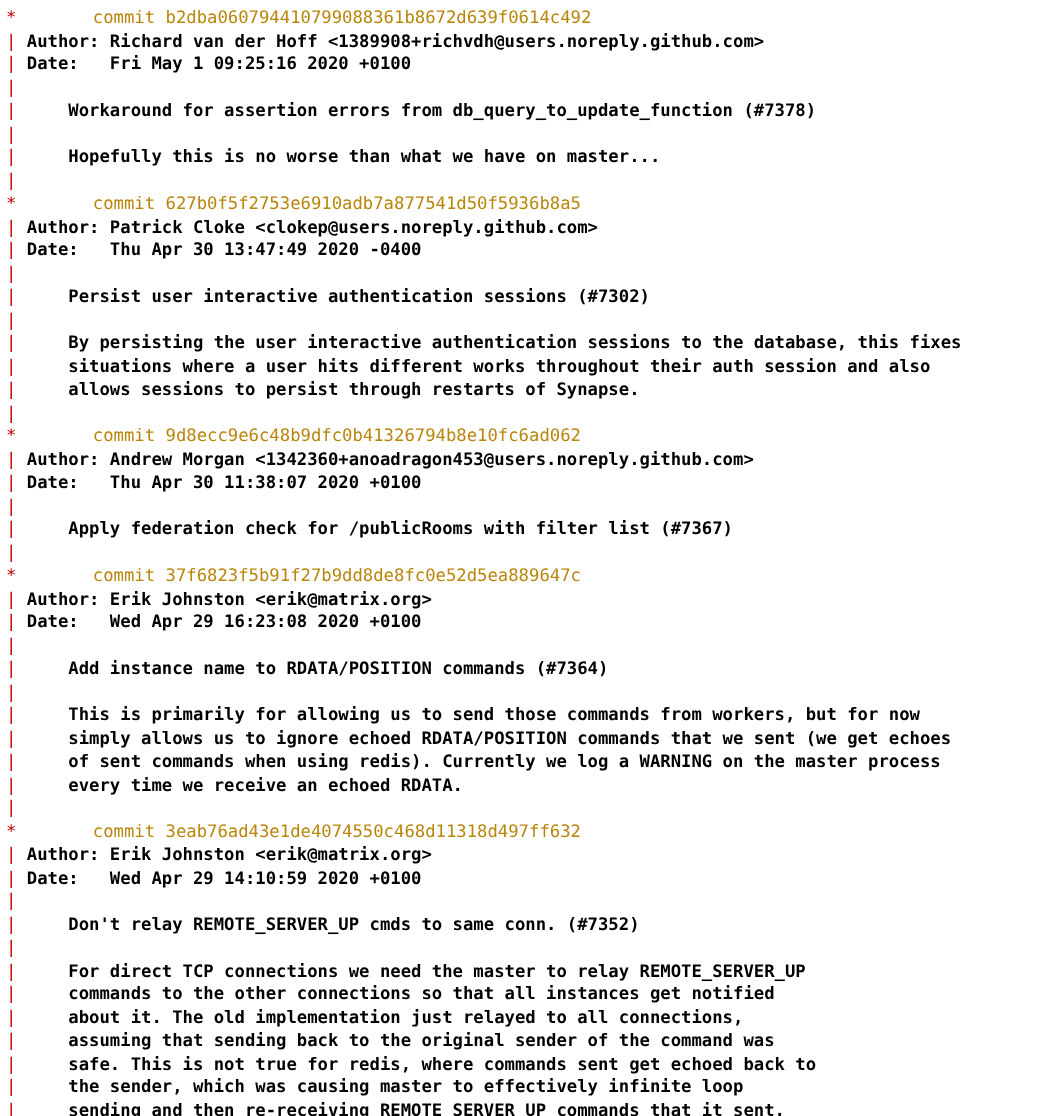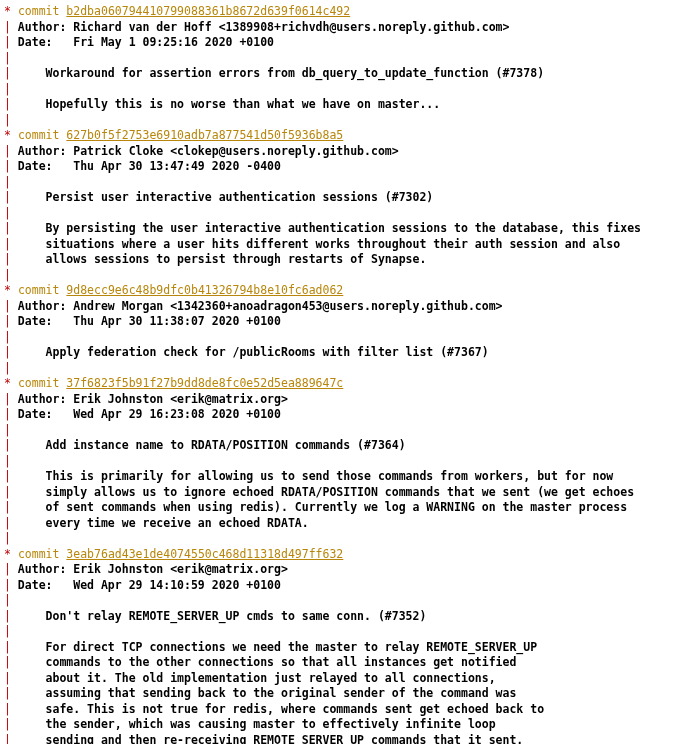--- a/index.html
+++ b/index.html
@@ -27,24 +27,24 @@
     min-height: 15.5px;
   }
   .graph {
     color: #c00000;
   }
   .graph-star {
     color: #c00000;
   }
   .commit-word {
     color: #b8860b;
+    margin-left: 44px;
   }
   .commit-hash {
     color: #b8860b;
-    text-decoration: underline;
   }
   .txt {
     color: #000000;
     font-weight: bold;
   }
 </style>
 </head>
 <body>
 
 <div id="log"><div class="line"><span class="graph-star">*</span><span class="txt"> </span><span class="commit-word">commit </span><span class="commit-hash">b2dba060794410799088361b8672d639f0614c492</span></div><div class="line"><span class="graph">|</span><span class="txt"> Author: Richard van der Hoff &lt;1389908+richvdh@users.noreply.github.com&gt;</span></div><div class="line"><span class="graph">|</span><span class="txt"> Date:   Fri May 1 09:25:16 2020 +0100</span></div><div class="line"><span class="graph">|</span><span class="txt"></span></div><div class="line"><span class="graph">|</span><span class="txt">     Workaround for assertion errors from db_query_to_update_function (#7378)</span></div><div class="line"><span class="graph">|</span><span class="txt"></span></div><div class="line"><span class="graph">|</span><span class="txt">     Hopefully this is no worse than what we have on master...</span></div><div class="line"><span class="graph">|</span><span class="txt"></span></div><div class="line"><span class="graph-star">*</span><span class="txt"> </span><span class="commit-word">commit </span><span class="commit-hash">627b0f5f2753e6910adb7a877541d50f5936b8a5</span></div><div class="line"><span class="graph">|</span><span class="txt"> Author: Patrick Cloke &lt;clokep@users.noreply.github.com&gt;</span></div><div class="line"><span class="graph">|</span><span class="txt"> Date:   Thu Apr 30 13:47:49 2020 -0400</span></div><div class="line"><span class="graph">|</span><span class="txt"></span></div><div class="line"><span class="graph">|</span><span class="txt">     Persist user interactive authentication sessions (#7302)</span></div><div class="line"><span class="graph">|</span><span class="txt"></span></div><div class="line"><span class="graph">|</span><span class="txt">     By persisting the user interactive authentication sessions to the database, this fixes</span></div><div class="line"><span class="graph">|</span><span class="txt">     situations where a user hits different works throughout their auth session and also</span></div><div class="line"><span class="graph">|</span><span class="txt">     allows sessions to persist through restarts of Synapse.</span></div><div class="line"><span class="graph">|</span><span class="txt"></span></div><div class="line"><span class="graph-star">*</span><span class="txt"> </span><span class="commit-word">commit </span><span class="commit-hash">9d8ecc9e6c48b9dfc0b41326794b8e10fc6ad062</span></div><div class="line"><span class="graph">|</span><span class="txt"> Author: Andrew Morgan &lt;1342360+anoadragon453@users.noreply.github.com&gt;</span></div><div class="line"><span class="graph">|</span><span class="txt"> Date:   Thu Apr 30 11:38:07 2020 +0100</span></div><div class="line"><span class="graph">|</span><span class="txt"></span></div><div class="line"><span class="graph">|</span><span class="txt">     Apply federation check for /publicRooms with filter list (#7367)</span></div><div class="line"><span class="graph">|</span><span class="txt"></span></div><div class="line"><span class="graph-star">*</span><span class="txt"> </span><span class="commit-word">commit </span><span class="commit-hash">37f6823f5b91f27b9dd8de8fc0e52d5ea889647c</span></div><div class="line"><span class="graph">|</span><span class="txt"> Author: Erik Johnston &lt;erik@matrix.org&gt;</span></div><div class="line"><span class="graph">|</span><span class="txt"> Date:   Wed Apr 29 16:23:08 2020 +0100</span></div><div class="line"><span class="graph">|</span><span class="txt"></span></div><div class="line"><span class="graph">|</span><span class="txt">     Add instance name to RDATA/POSITION commands (#7364)</span></div><div class="line"><span class="graph">|</span><span class="txt"></span></div><div class="line"><span class="graph">|</span><span class="txt">     This is primarily for allowing us to send those commands from workers, but for now</span></div><div class="line"><span class="graph">|</span><span class="txt">     simply allows us to ignore echoed RDATA/POSITION commands that we sent (we get echoes</span></div><div class="line"><span class="graph">|</span><span class="txt">     of sent commands when using redis). Currently we log a WARNING on the master process</span></div><div class="line"><span class="graph">|</span><span class="txt">     every time we receive an echoed RDATA.</span></div><div class="line"><span class="graph">|</span><span class="txt"></span></div><div class="line"><span class="graph-star">*</span><span class="txt"> </span><span class="commit-word">commit </span><span class="commit-hash">3eab76ad43e1de4074550c468d11318d497ff632</span></div><div class="line"><span class="graph">|</span><span class="txt"> Author: Erik Johnston &lt;erik@matrix.org&gt;</span></div><div class="line"><span class="graph">|</span><span class="txt"> Date:   Wed Apr 29 14:10:59 2020 +0100</span></div><div class="line"><span class="graph">|</span><span class="txt"></span></div><div class="line"><span class="graph">|</span><span class="txt">     Don't relay REMOTE_SERVER_UP cmds to same conn. (#7352)</span></div><div class="line"><span class="graph">|</span><span class="txt"></span></div><div class="line"><span class="graph">|</span><span class="txt">     For direct TCP connections we need the master to relay REMOTE_SERVER_UP</span></div><div class="line"><span class="graph">|</span><span class="txt">     commands to the other connections so that all instances get notified</span></div><div class="line"><span class="graph">|</span><span class="txt">     about it. The old implementation just relayed to all connections,</span></div><div class="line"><span class="graph">|</span><span class="txt">     assuming that sending back to the original sender of the command was</span></div><div class="line"><span class="graph">|</span><span class="txt">     safe. This is not true for redis, where commands sent get echoed back to</span></div><div class="line"><span class="graph">|</span><span class="txt">     the sender, which was causing master to effectively infinite loop</span></div><div class="line"><span class="graph">|</span><span class="txt">     sending and then re-receiving REMOTE_SERVER_UP commands that it sent.</span></div></div>

